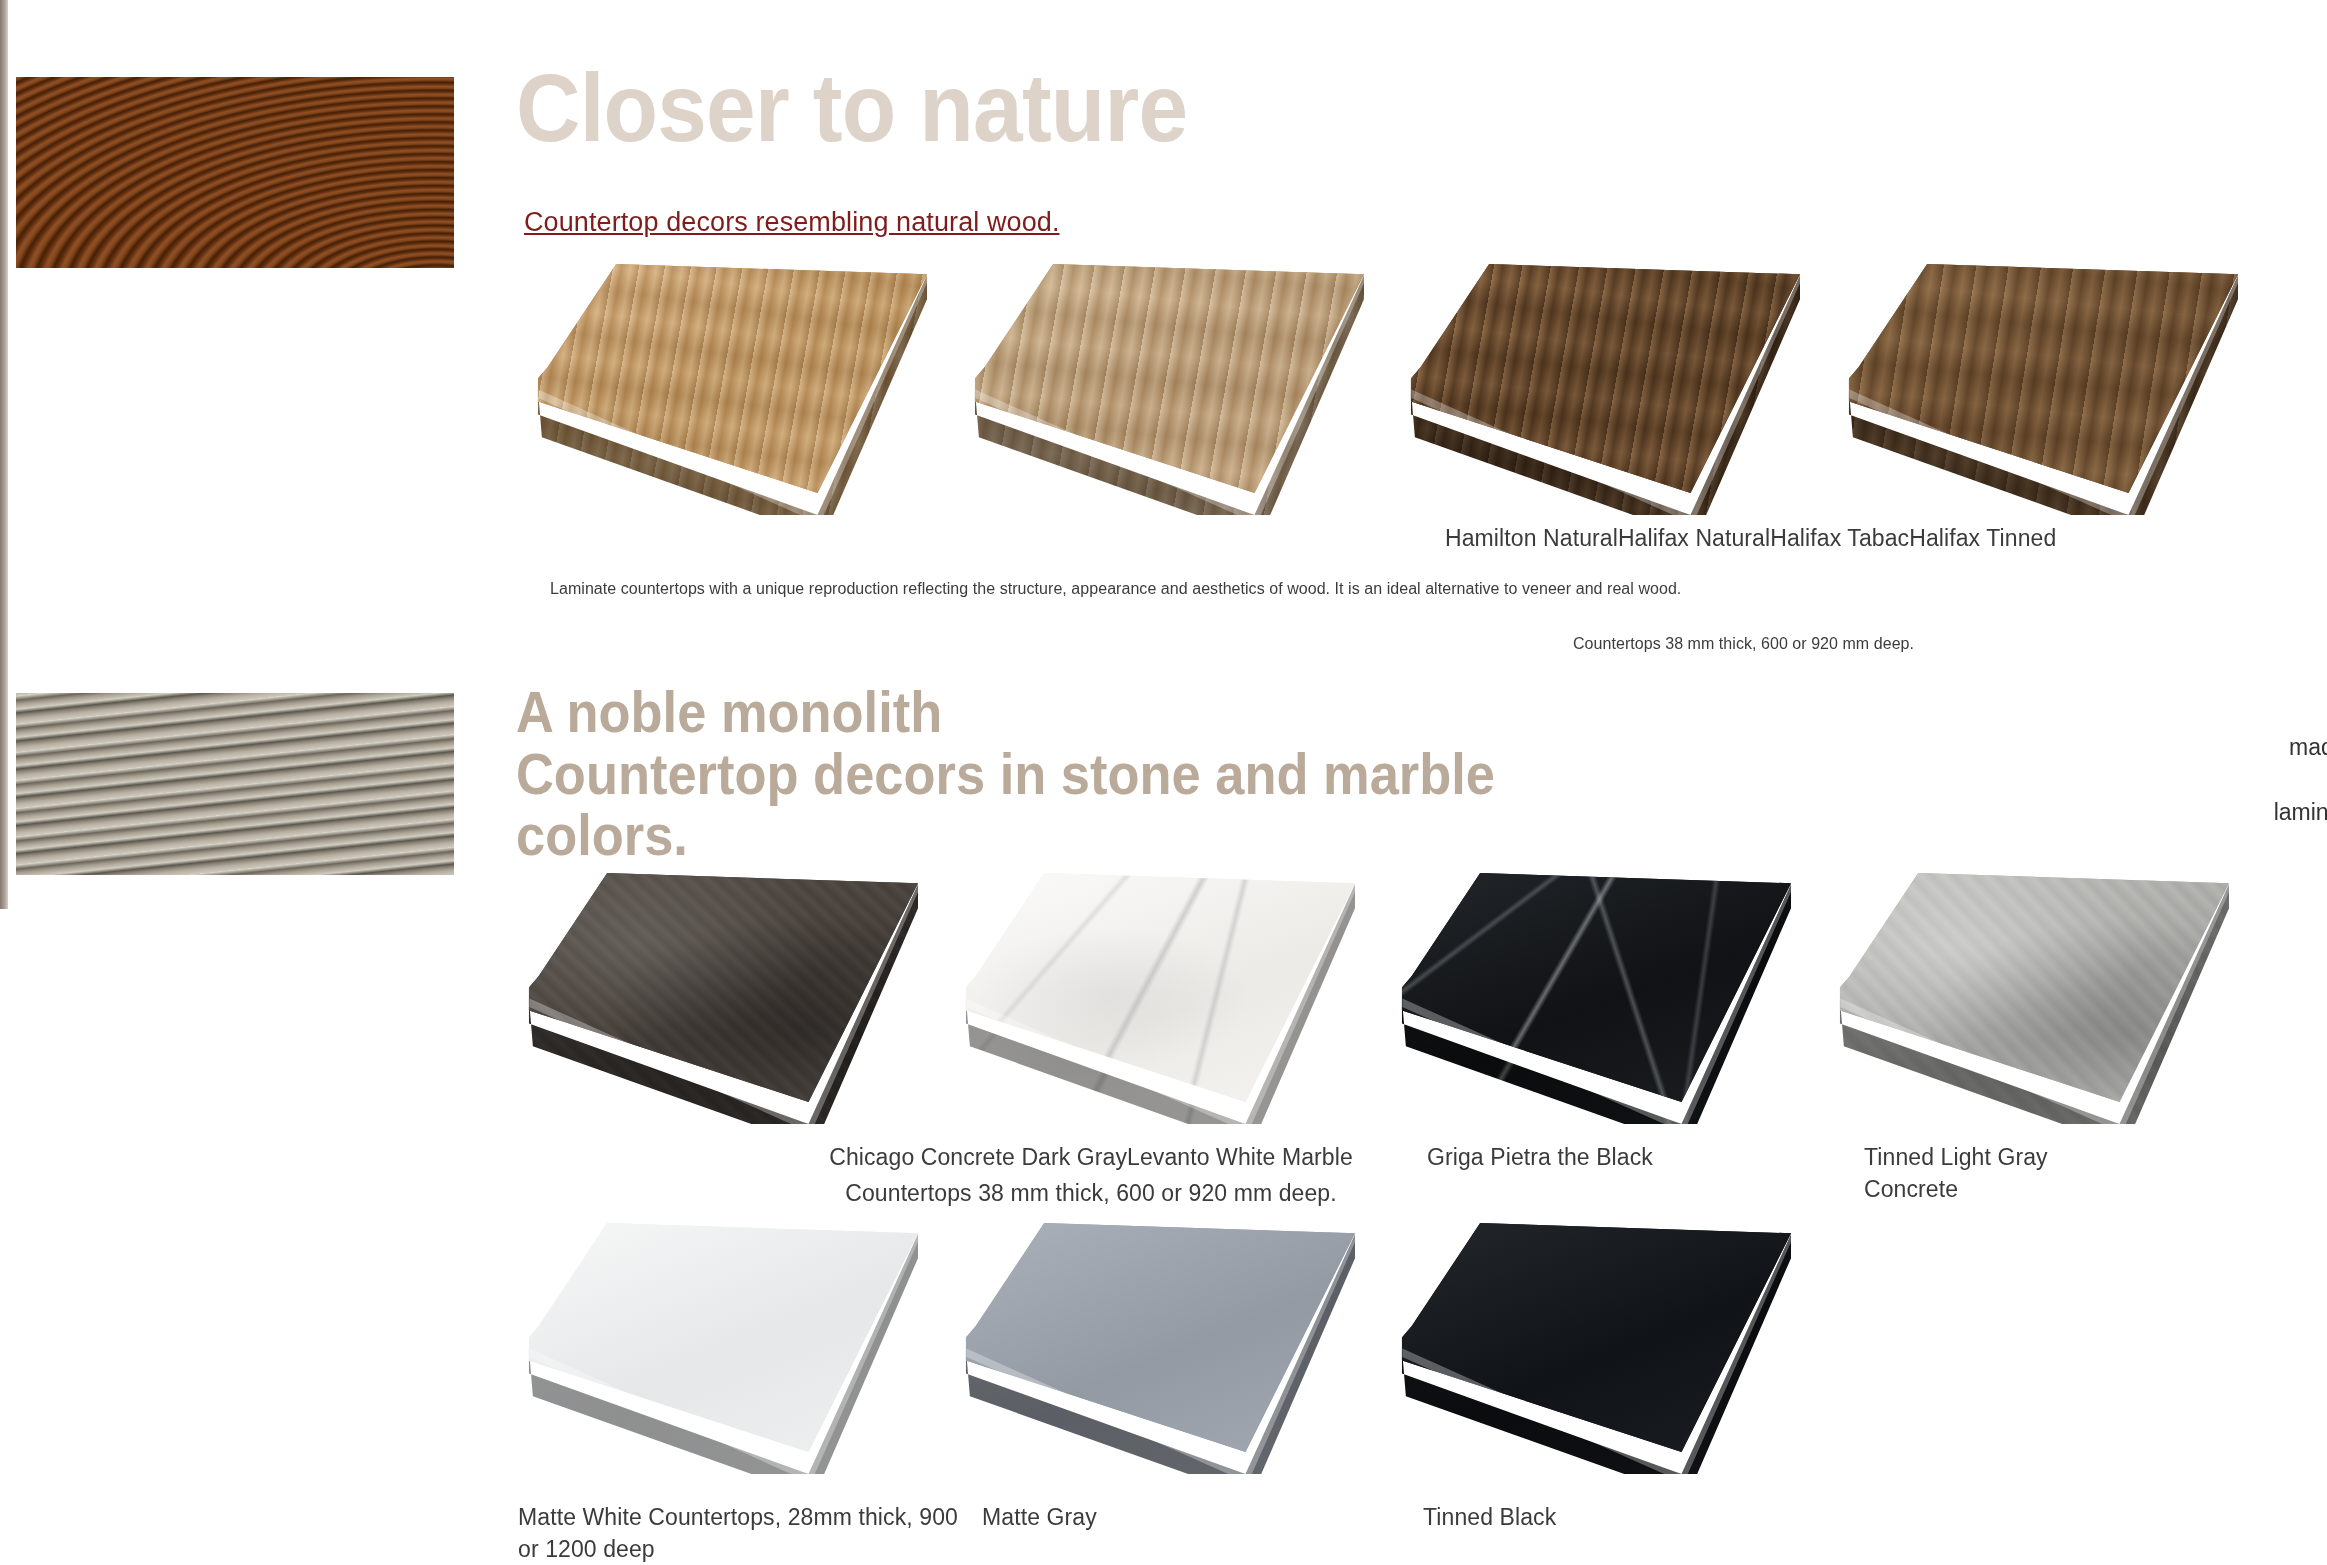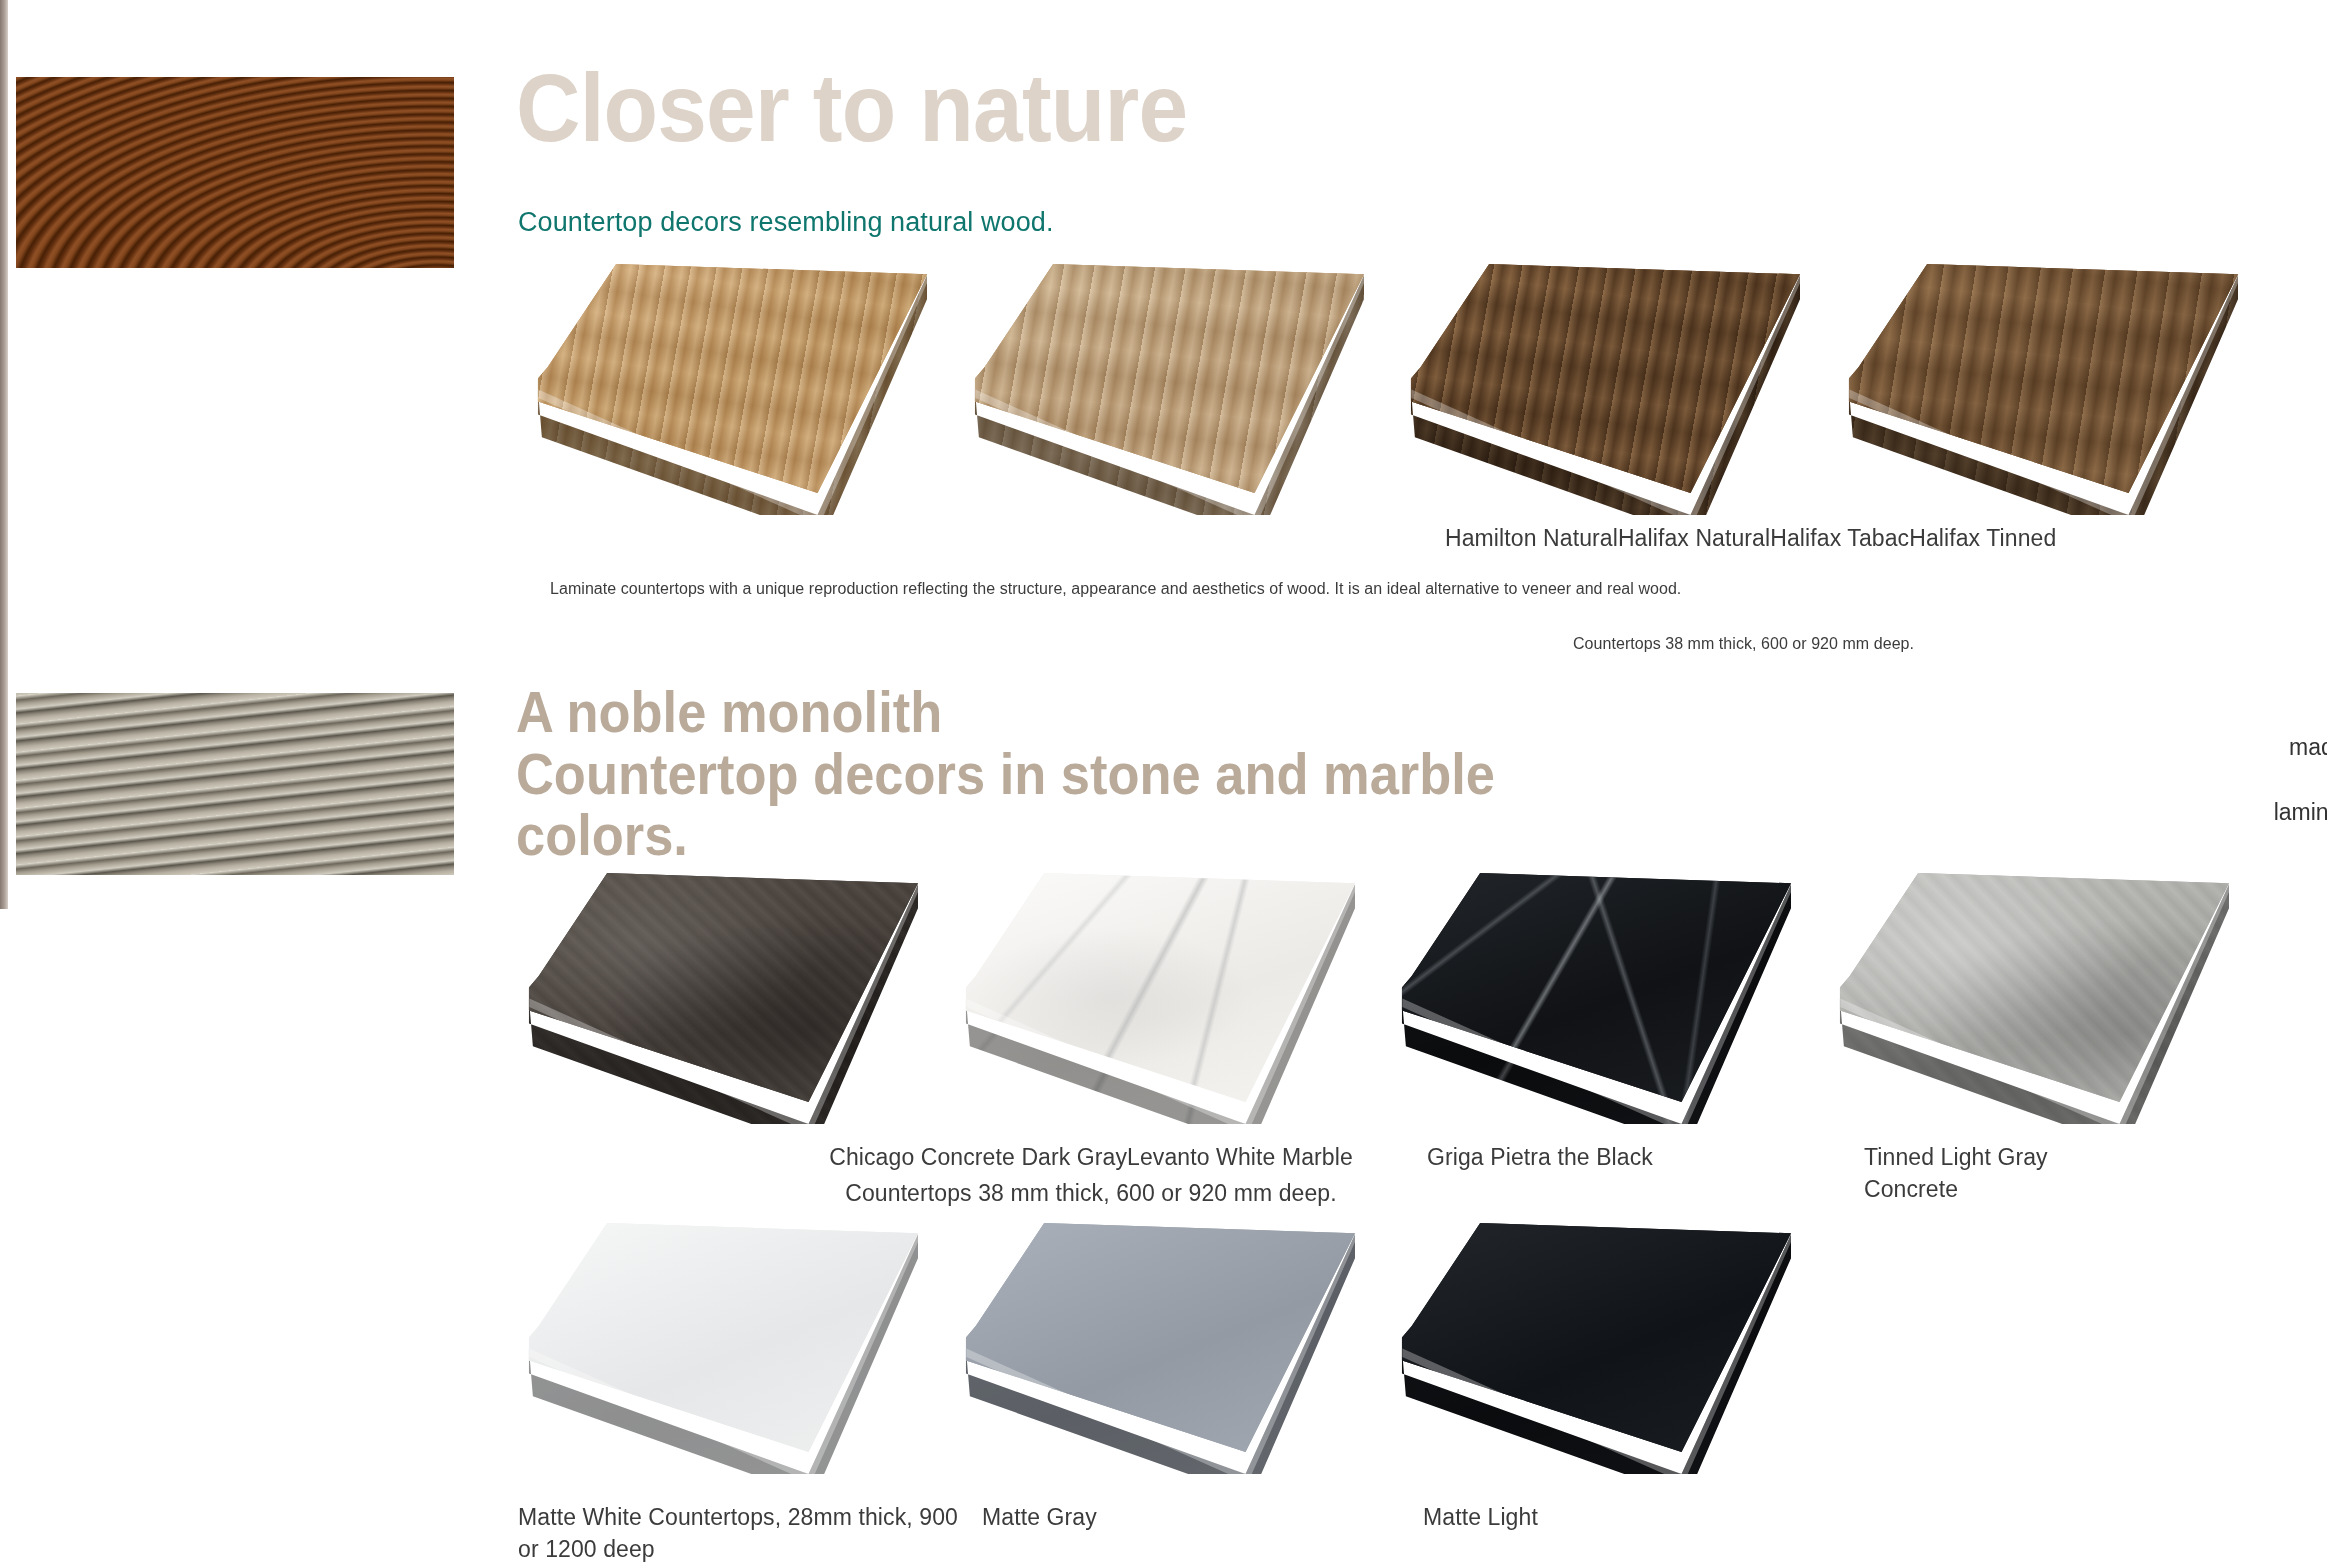--- a/index.html
+++ b/index.html
@@ -82,25 +82,26 @@
     line-height: 1.0;
     color: #ddd3c9;
     position: absolute;
     left: 7.3px; top: 60px;
     transform: scaleX(.93);
     transform-origin: left top;
     white-space: nowrap;
   }
   .sub1 {
     position: absolute;
-    left: 9px; top: 207px;
+    left: 15px; top: 207px;
     font-size: 27px;
-    color: #0f766e;
+    color: #7f1d1d;
     letter-spacing: 0.1px;
     white-space: nowrap;
+    text-decoration: underline;
   }
 
   
   .row { position: absolute; left: 0; width: 1818px; }
   .slab-wrap { position: absolute; width: 427px; height: 255px; }
 
   
   .slab { position: absolute; inset: 0; }
   .slab .top {
     position: absolute;
@@ -392,17 +393,17 @@
           <div class="top tx-matte-black"></div>
           <div class="hl"></div>
         </div>
       </div>
     </div>
 
     <div class="cap" style="left:9px;top:1502px;width:445px;">Matte White Countertops, 28mm thick, 900 or 1200 deep</div>
 
     <div class="cap" style="left:473px;top:1502px;width:273px;">Matte Gray</div>
 
-    <div class="cap" style="left:914px;top:1502px;width:273px;">Matte Light</div>
+    <div class="cap" style="left:914px;top:1502px;width:273px;">Tinned Black</div>
 
   </div>
 </div>
 
 
 </body></html>

